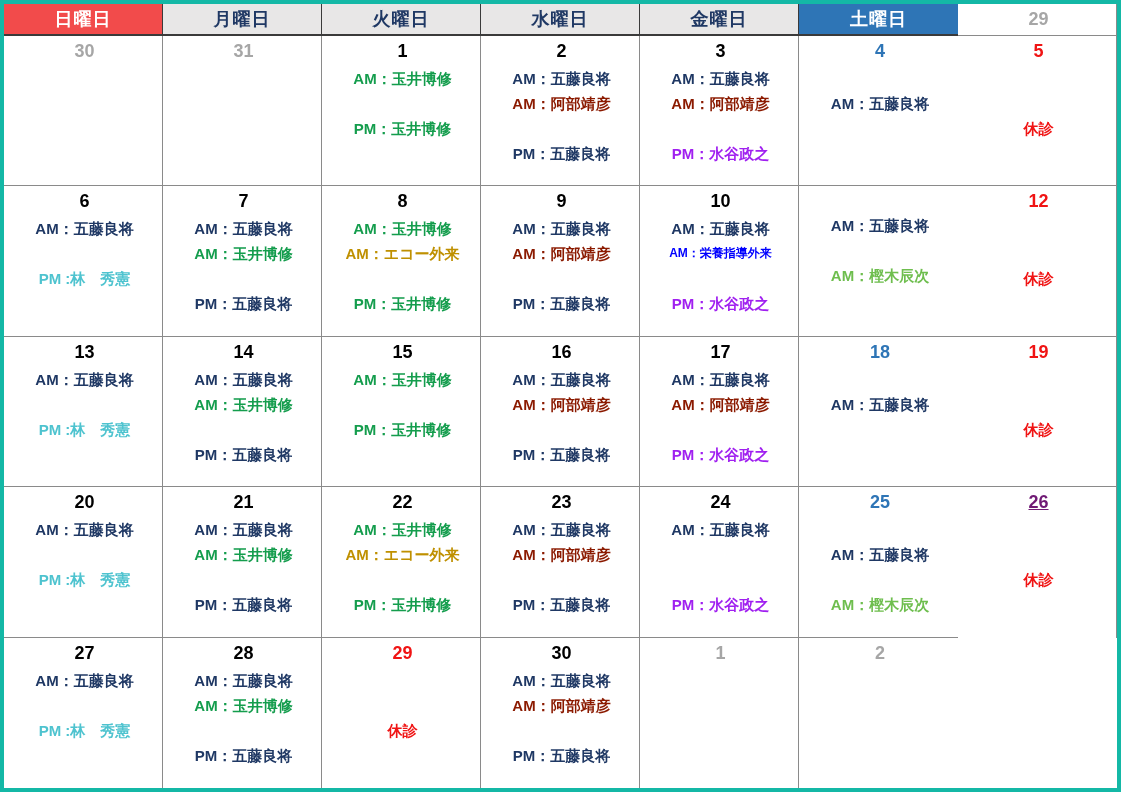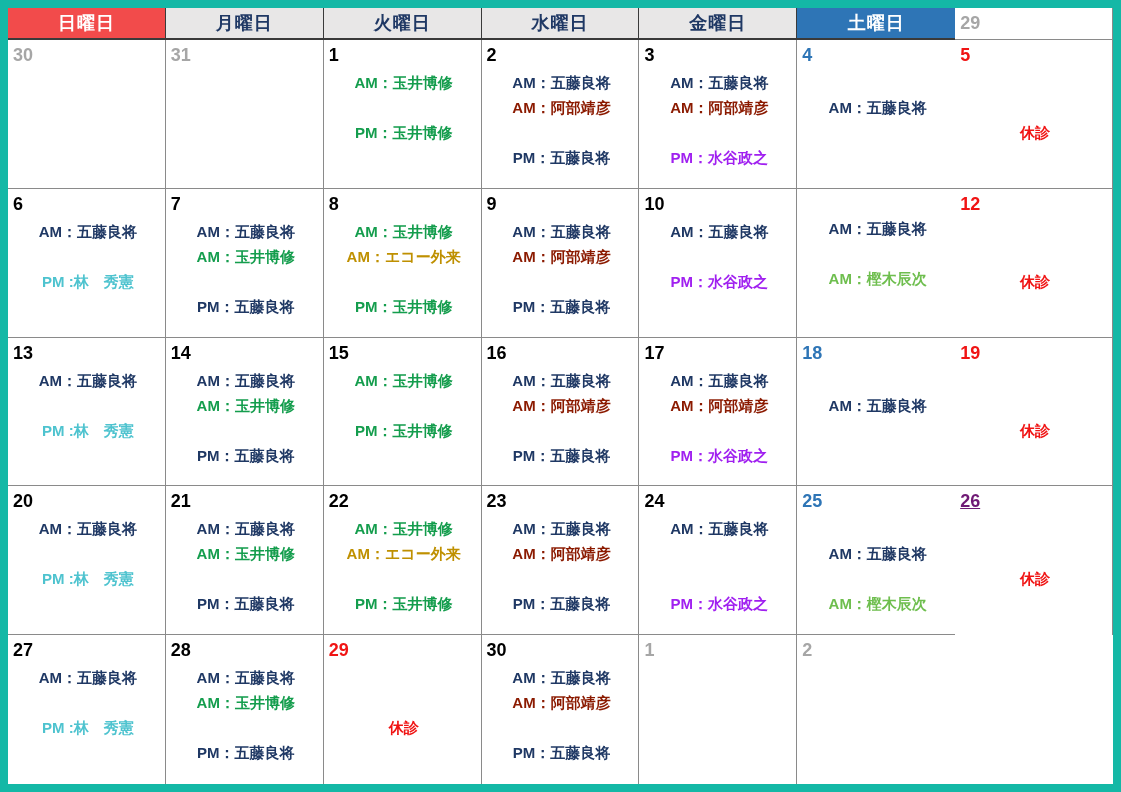--- a/index.html
+++ b/index.html
@@ -4,21 +4,21 @@
 <style>
   html,body { margin:0; padding:0; background:#fff; }
   body {
     font-family:"Liberation Sans","DejaVu Sans",sans-serif;
     font-weight:bold;
     width:1121px; height:792px; overflow:hidden;
   }
   .calendar {
     width:1121px; height:792px;
     box-sizing:border-box;
-    border:8px solid #14b8a6;
+    border:4px solid #14b8a6;
     display:grid;
     grid-template-columns:repeat(7,1fr);
     grid-template-rows:32px repeat(5,1fr);
     background:#ffffff;
   }
   .hcell {
     display:flex; align-items:center; justify-content:center;
     font-size:18px; letter-spacing:1px;
     border-right:1px solid #3a3a3a;
     border-bottom:2px solid #3a3a3a;
@@ -29,20 +29,21 @@
     border-right:1px solid #8a8a8a;
     border-bottom:1px solid #8a8a8a;
     padding:2px 2px 0 5px;
     overflow:hidden;
   }
   .no-r { border-right:none; }
   .no-b { border-bottom:none; }
   .datenum {
     height:28px; line-height:26px;
     font-size:18px;
+    text-align:center;
   }
   .line {
     height:25px; line-height:25px;
     font-size:15px; text-align:center;
     white-space:pre;
   }
   .line.small { font-size:12px; }
 </style>
 </head>
 <body>
@@ -117,20 +118,21 @@
     <div class="dcell">
       <div class="datenum" style="color: rgb(0, 0, 0);">9</div>
       <div class="line" style="color: rgb(31, 56, 100);">AM：五藤良将</div>
       <div class="line" style="color: rgb(139, 26, 0);">AM：阿部靖彦</div>
       <div class="line"></div>
       <div class="line" style="color: rgb(31, 56, 100);">PM：五藤良将</div>
     </div>
     <div class="dcell">
       <div class="datenum" style="color: rgb(0, 0, 0);">10</div>
       <div class="line" style="color: rgb(31, 56, 100);">AM：五藤良将</div>
+      <div class="line small" style="color: rgb(0, 0, 255);">AM：栄養指導外来</div>
       <div class="line"></div>
       <div class="line" style="color: rgb(160, 32, 240);">PM：水谷政之</div>
     </div>
     <div class="dcell no-r">
       <div class="line"></div>
       <div class="line" style="color: rgb(31, 56, 100);">AM：五藤良将</div>
       <div class="line"></div>
       <div class="line" style="color: rgb(110, 190, 78);">AM：樫木辰次</div>
     </div>
     <div class="dcell">

